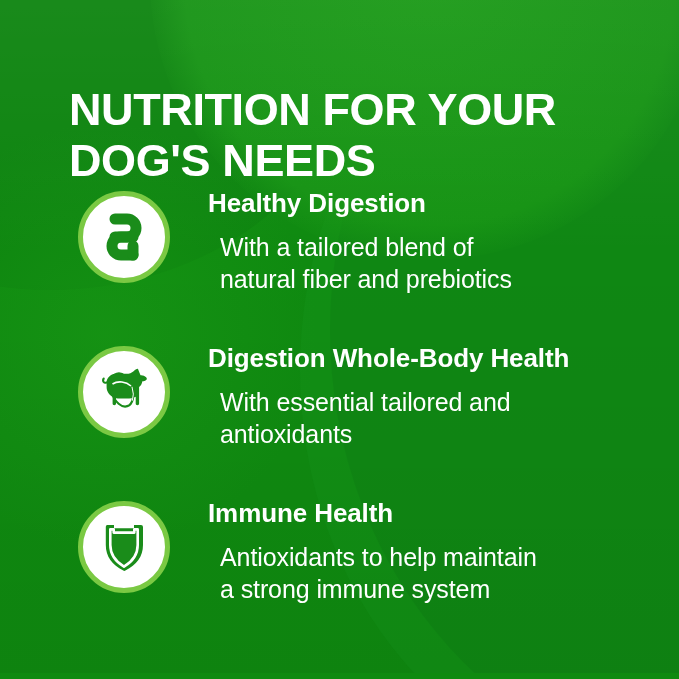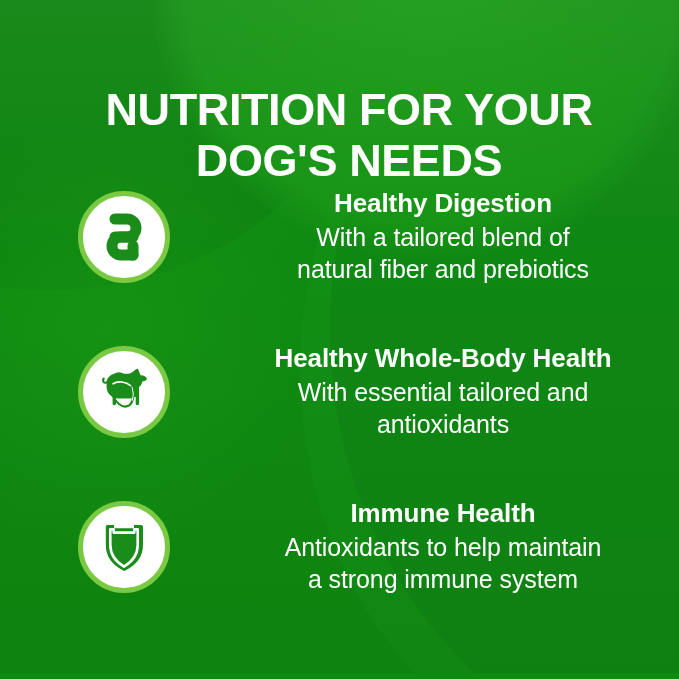--- a/index.html
+++ b/index.html
@@ -12,21 +12,20 @@
     font-family: "Liberation Sans", sans-serif;
     -webkit-font-smoothing: antialiased;
   }
 
   #poster {
     position: relative;
     width: 679px;
     height: 673px;
     overflow: hidden;
     background: #0f8a10;
-    text-align: center;
   }
 
   
   .bg-layer {
     position: absolute;
     inset: 0;
     overflow: hidden;
     pointer-events: none;
   }
   .blob {
@@ -146,21 +145,21 @@
     font-weight: bold;
     letter-spacing: -0.1px;
     margin: 0 0 2px 0;
   }
   .row-desc {
     color: #ffffff;
     font-size: 25px;
     line-height: 32px;
     font-weight: normal;
     letter-spacing: -0.1px;
-    margin: 0;
+    margin: 12px;
     white-space: pre-line;
   }
 </style>
 </head>
 <body>
 
 <div id="poster">
 
   <div class="bg-layer">
     <div class="blob blob-d"></div>
@@ -238,21 +237,21 @@
                        c1.4-1.3 2.7-2.3 4.3-2.4 z" fill="#1a8c1a"></path>
 
               <ellipse cx="30" cy="28" rx="10.5" ry="17" transform="rotate(-18 30 28)" fill="none" stroke="#1a8c1a" stroke-width="2.2"></ellipse>
               <ellipse cx="30" cy="28" rx="10.5" ry="17" transform="rotate(-18 30 28)" fill="none" stroke="#ffffff" stroke-width="0.9" stroke-dasharray="22 90" stroke-dashoffset="8"></ellipse>
 
               <path d="M20.5 22 C26 18.5 34 19.5 39 24" fill="none" stroke="#ffffff" stroke-width="1.6"></path>
             </svg>
           </span>
         </div>
         <div class="row-text">
-          <p class="row-title">Healthy Whole-Body Health</p>
+          <p class="row-title">Digestion Whole-Body Health</p>
           <p class="row-desc">With essential tailored and
 antioxidants</p>
         </div>
       </div>
 
       <div class="row">
         <div class="badge">
           <span>
             <svg width="58" height="62" viewBox="0 0 58 62" aria-hidden="true">
 

